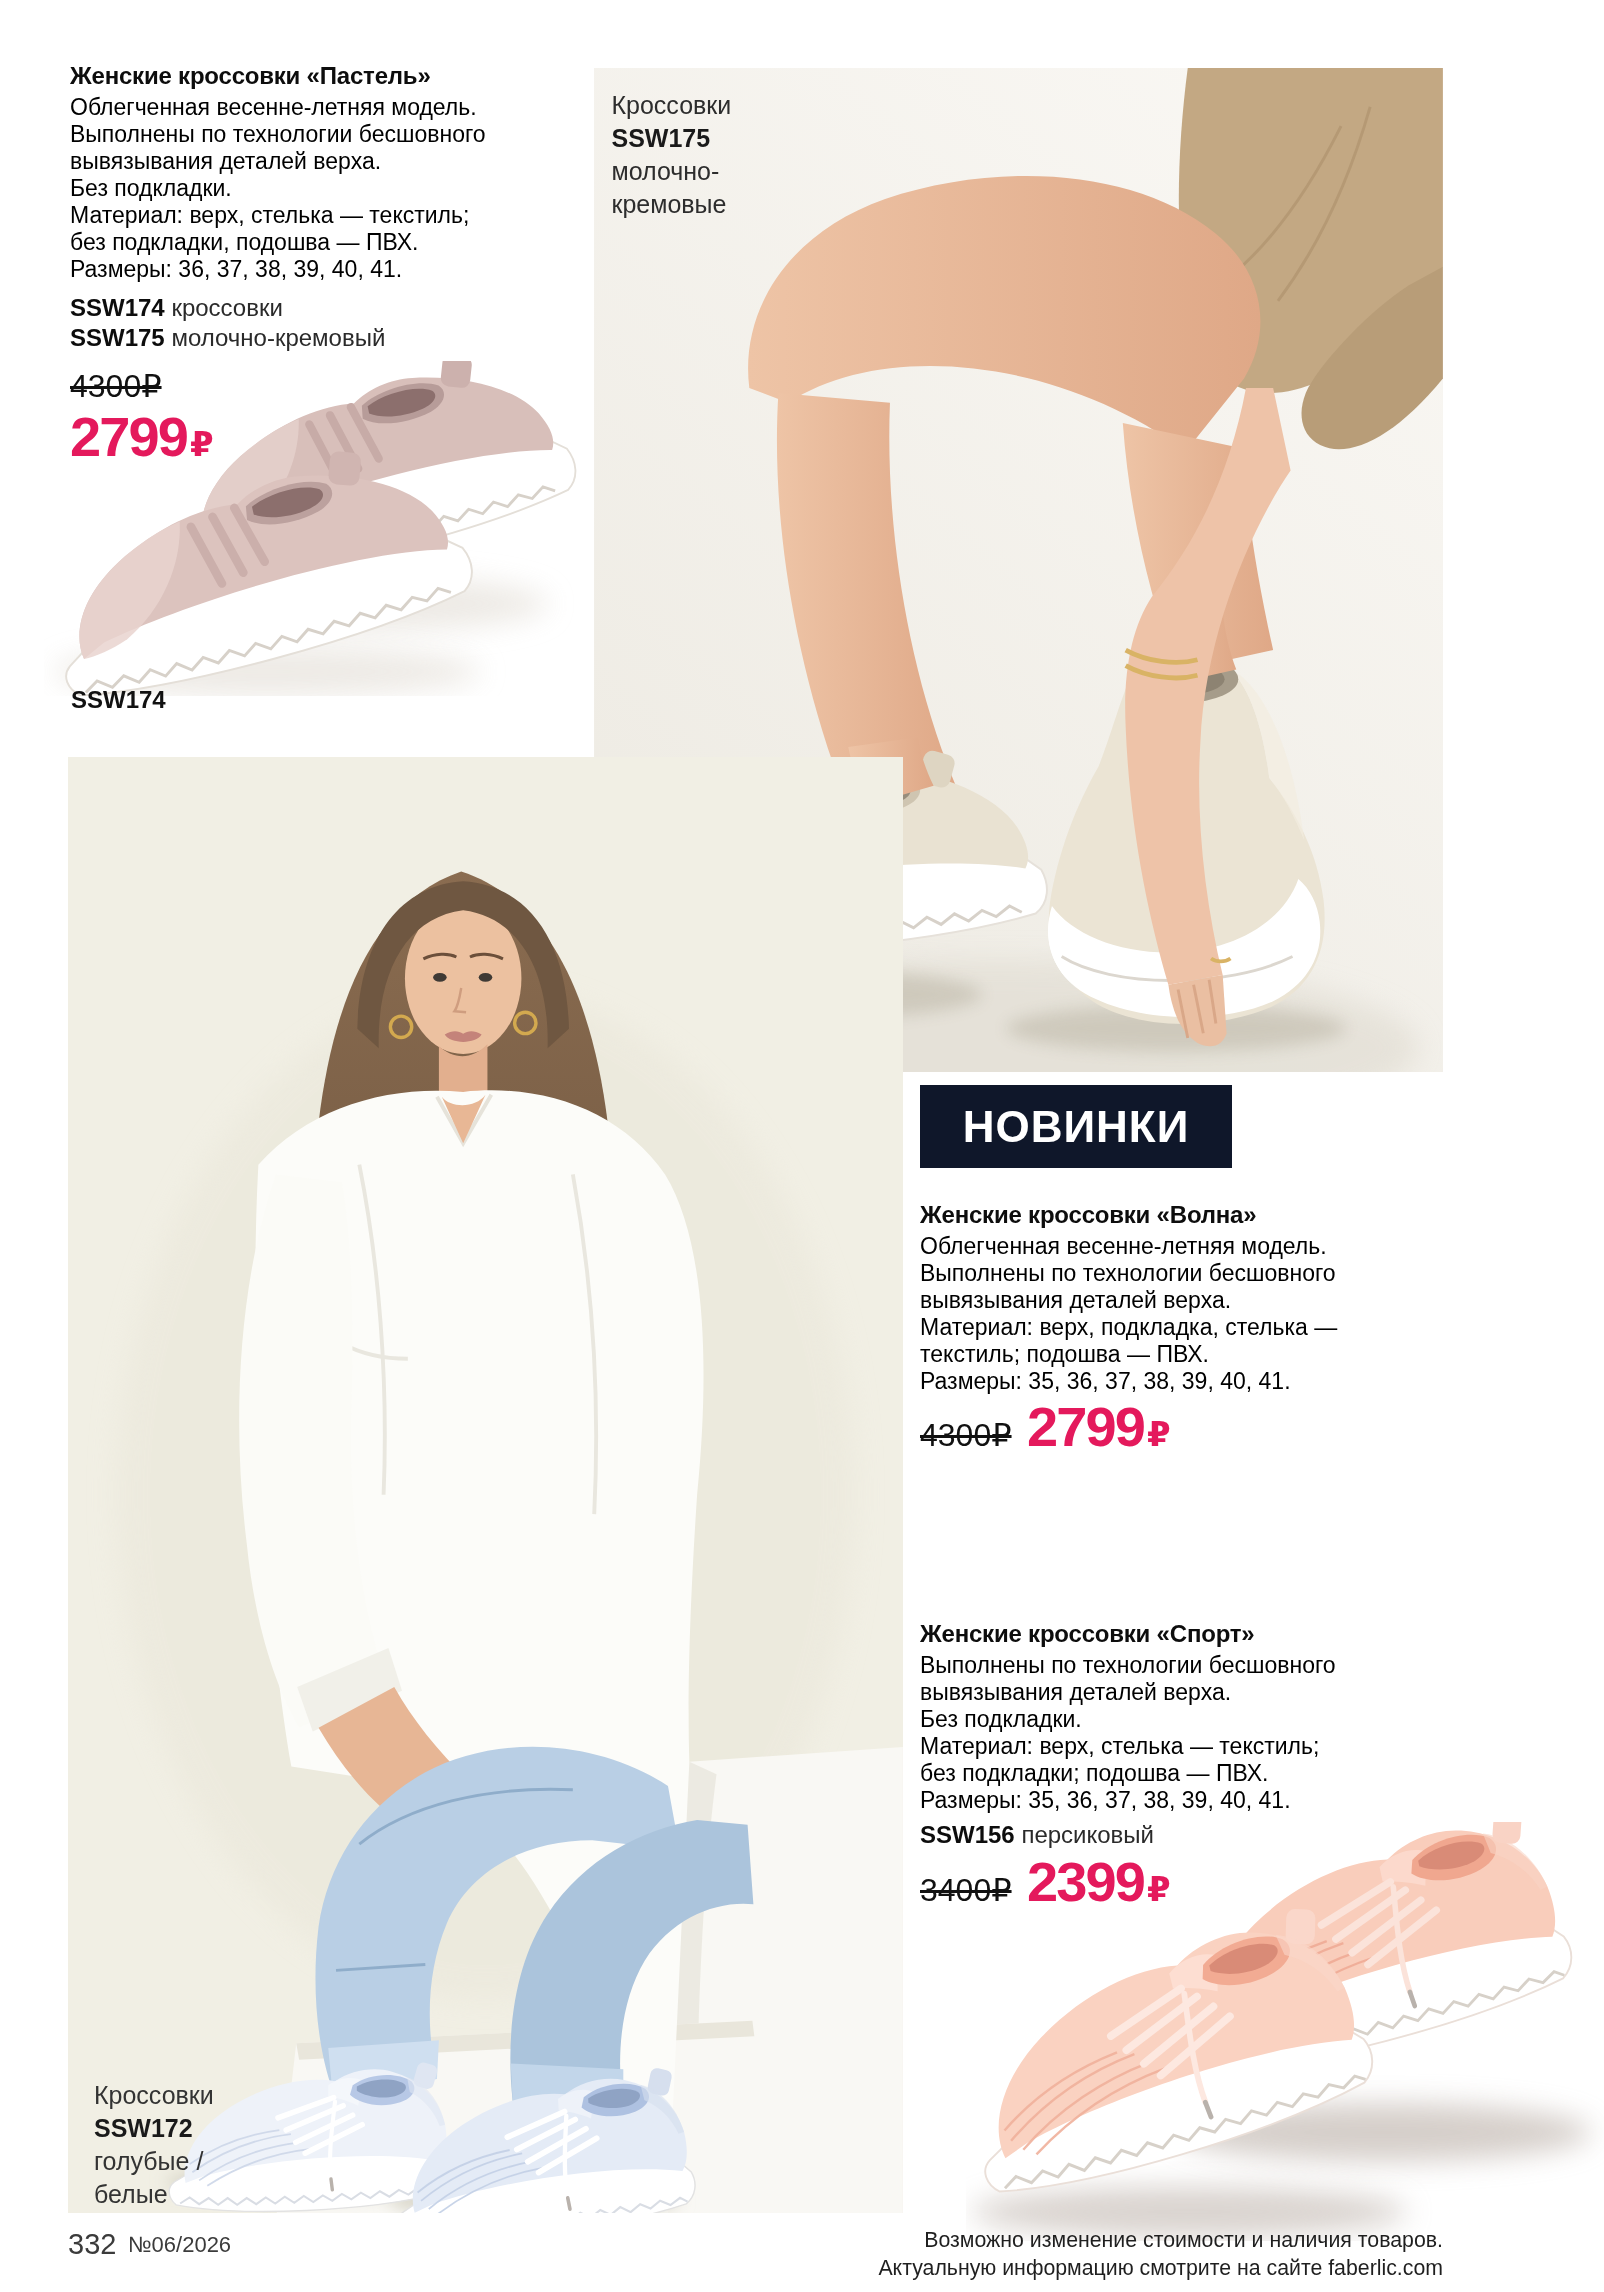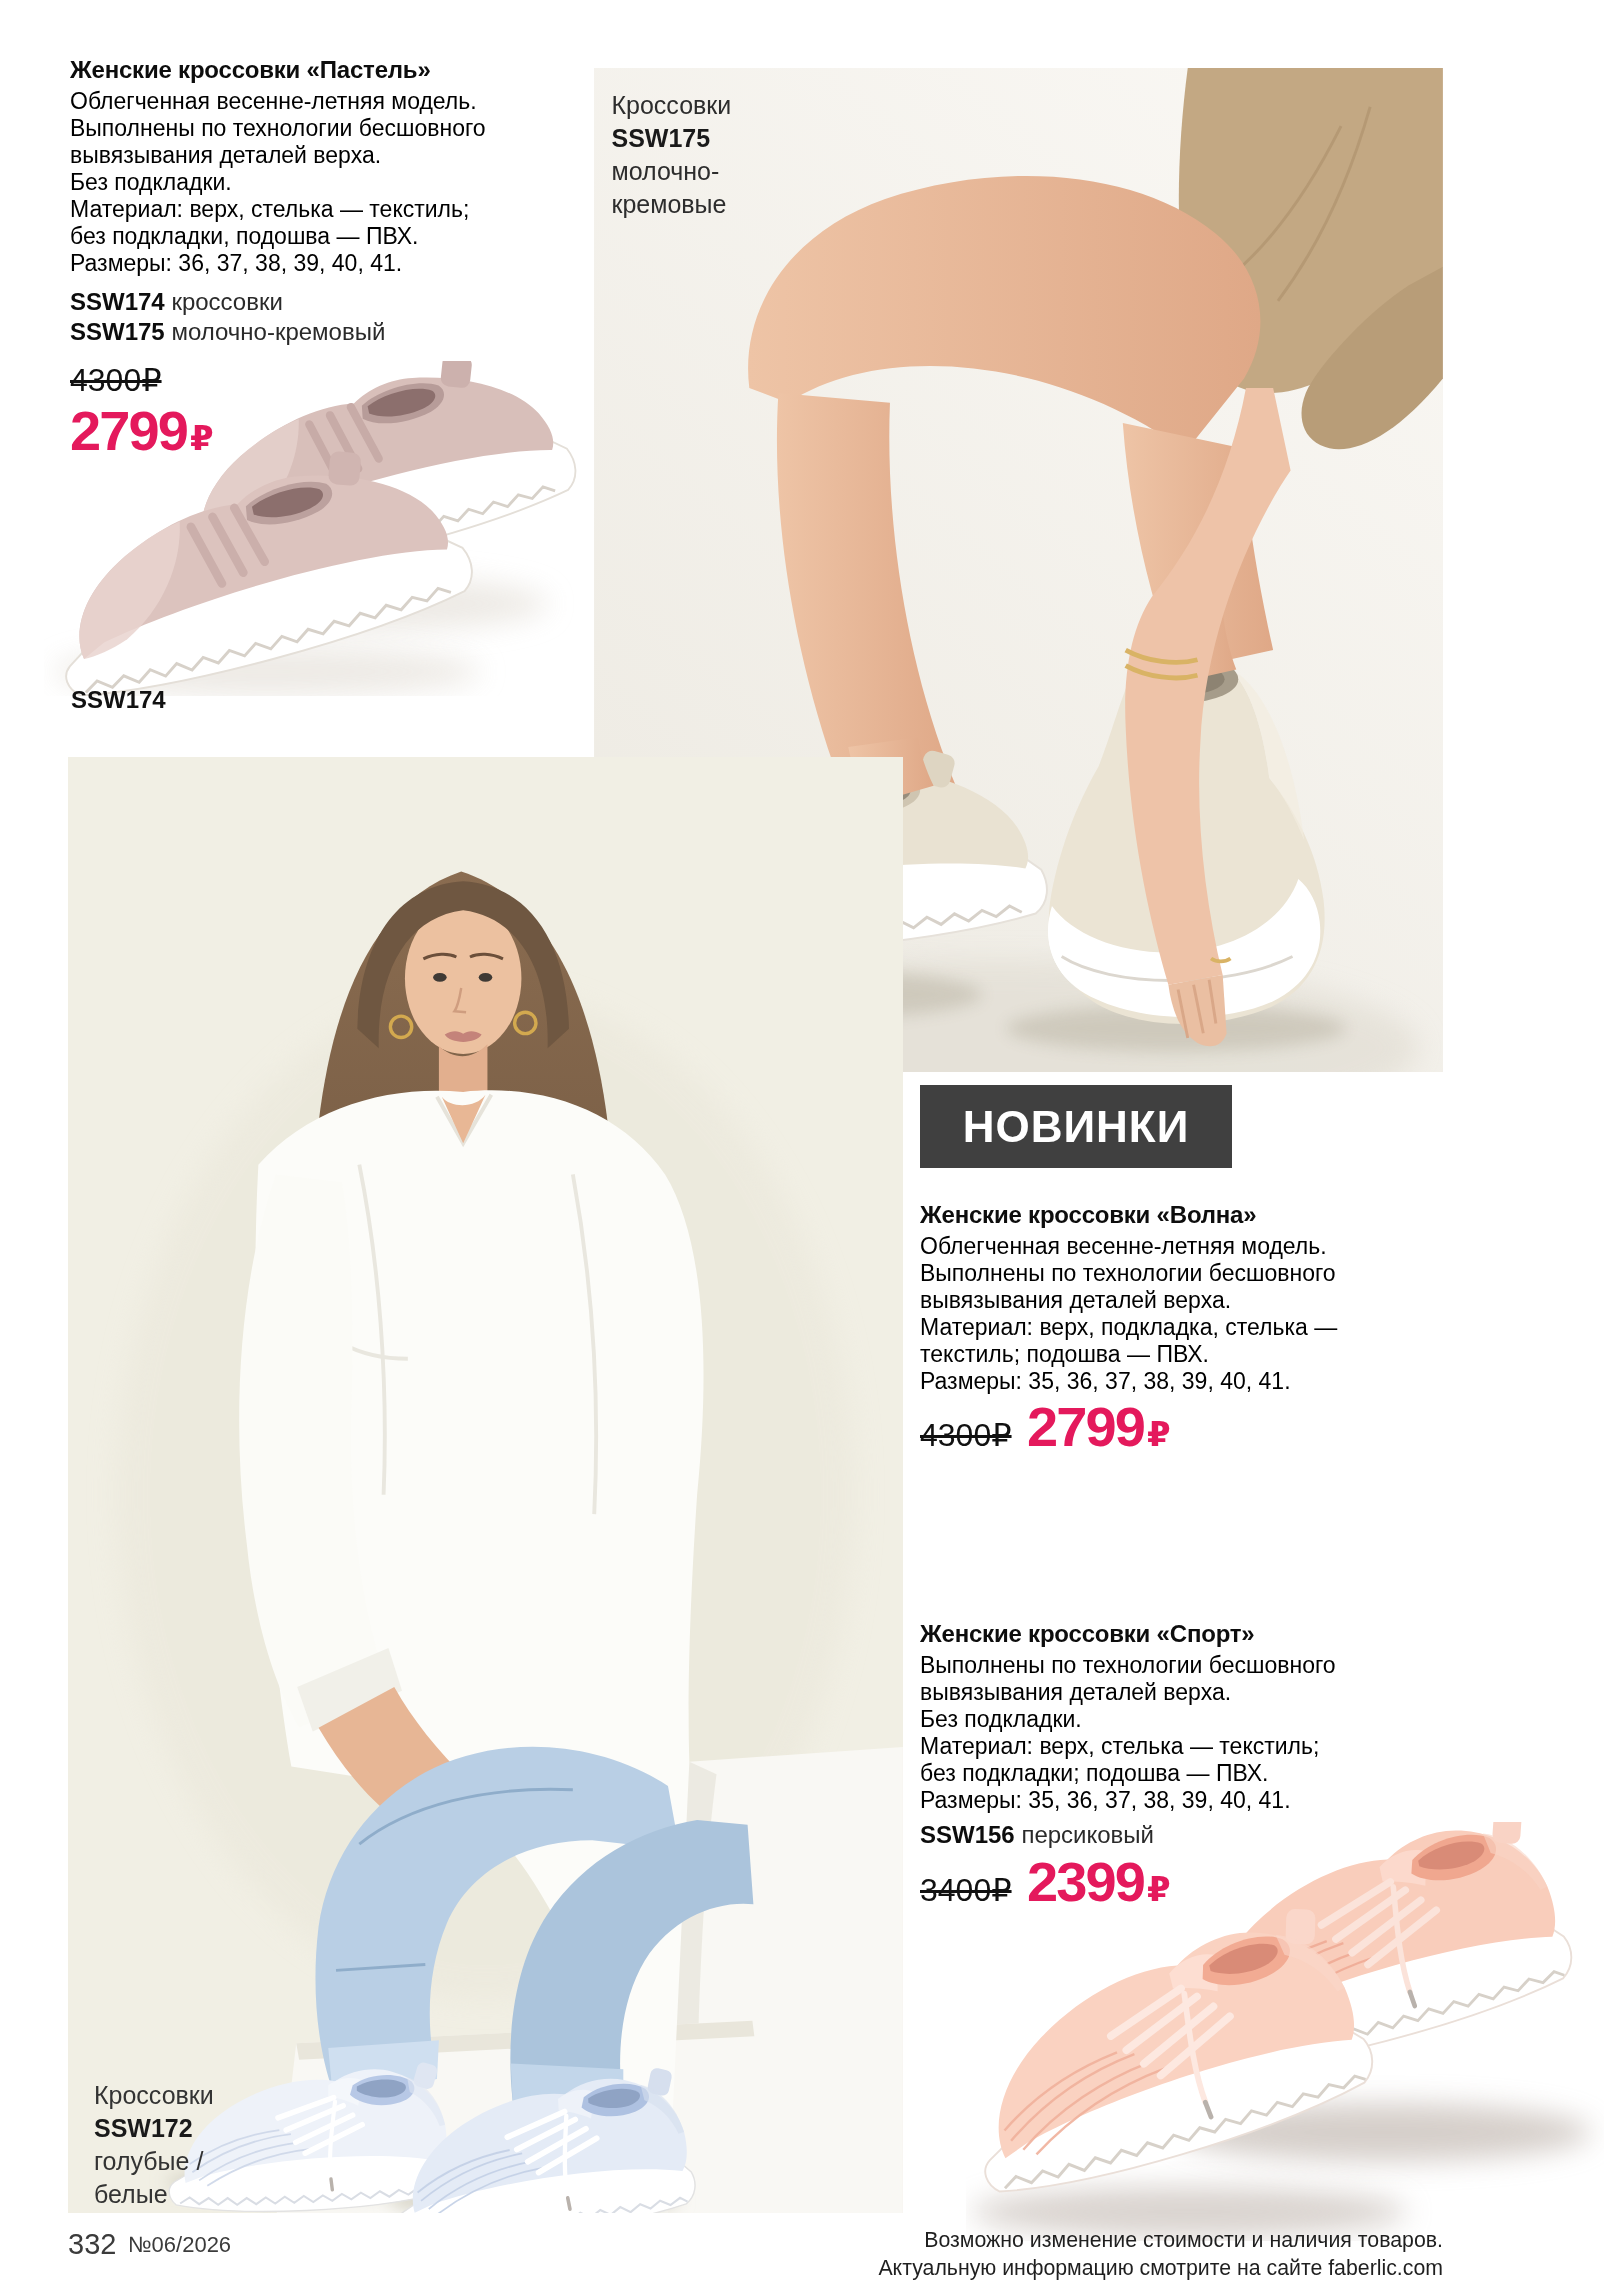--- a/index.html
+++ b/index.html
@@ -102,21 +102,21 @@
       <path d="M360,62 C380,72 396,90 404,112 L412,110 C404,74 382,48 356,40 Z" fill="var(--tab,#f6cfc0)" opacity="0.6"></path>
       <path d="M166,100 L248,70 M178,118 L262,82 M192,136 L276,96 M206,152 L290,110" stroke="var(--lace,#fde8e0)" stroke-width="8" stroke-linecap="round" fill="none"></path>
       <path d="M250,76 C246,112 240,152 244,190" stroke="var(--lace,#fde8e0)" stroke-width="6" fill="none" stroke-linecap="round"></path>
       <path d="M244,190 L246,206" stroke="#b9b2ac" stroke-width="5" stroke-linecap="round"></path>
     </g>
   </defs>
 </svg>
 
 <div class="page">
 
-  <section class="product-block" style="left:70px;top:56px;">
+  <section class="product-block" style="left:70px;top:62px;">
     <h2 class="product-title">Женские кроссовки «Пастель»</h2>
     <div class="desc-line">Облегченная весенне-летняя модель.</div>
     <div class="desc-line">Выполнены по технологии бесшовного</div>
     <div class="desc-line">вывязывания деталей верха.</div>
     <div class="desc-line">Без подкладки.</div>
     <div class="desc-line">Материал: верх, стелька — текстиль;</div>
     <div class="desc-line">без подкладки, подошва — ПВХ.</div>
     <div class="desc-line">Размеры: 36, 37, 38, 39, 40, 41.</div>
     <div class="sku-list">
       <div class="sku-line"><span class="sku-code">SSW174</span> <span class="sku-color">кроссовки</span></div>
@@ -239,21 +239,21 @@
       <use href="#laceShoe" transform="translate(330,1346) rotate(-4 150 80) scale(0.74)" style="--up:#e4ebf6;--rib:#c2cfe5;--col:#aec1e1;--inn:#8fa3c4;--tongue:#eef2f9;--lace:#ffffff;--tab:#d6dfee;--soleEdge:#e2e2e2;--tread:#d9dde4;"></use>
     </svg>
     <figcaption class="photo-caption caption-blue">
       <div>Кроссовки</div>
       <div class="cap-code">SSW172</div>
       <div>голубые /</div>
       <div>белые</div>
     </figcaption>
   </figure>
 
-  <div class="banner" style="background:#404040">НОВИНКИ</div>
+  <div class="banner" style="background:#0f172a">НОВИНКИ</div>
 
   <section class="product-block" style="left:920px;top:1201px;width:524px;">
     <h2 class="product-title">Женские кроссовки «Волна»</h2>
     <div class="desc-line">Облегченная весенне-летняя модель.</div>
     <div class="desc-line">Выполнены по технологии бесшовного</div>
     <div class="desc-line">вывязывания деталей верха.</div>
     <div class="desc-line">Материал: верх, подкладка, стелька —</div>
     <div class="desc-line">текстиль; подошва — ПВХ.</div>
     <div class="desc-line">Размеры: 35, 36, 37, 38, 39, 40, 41.</div>
     <div class="price-row">

